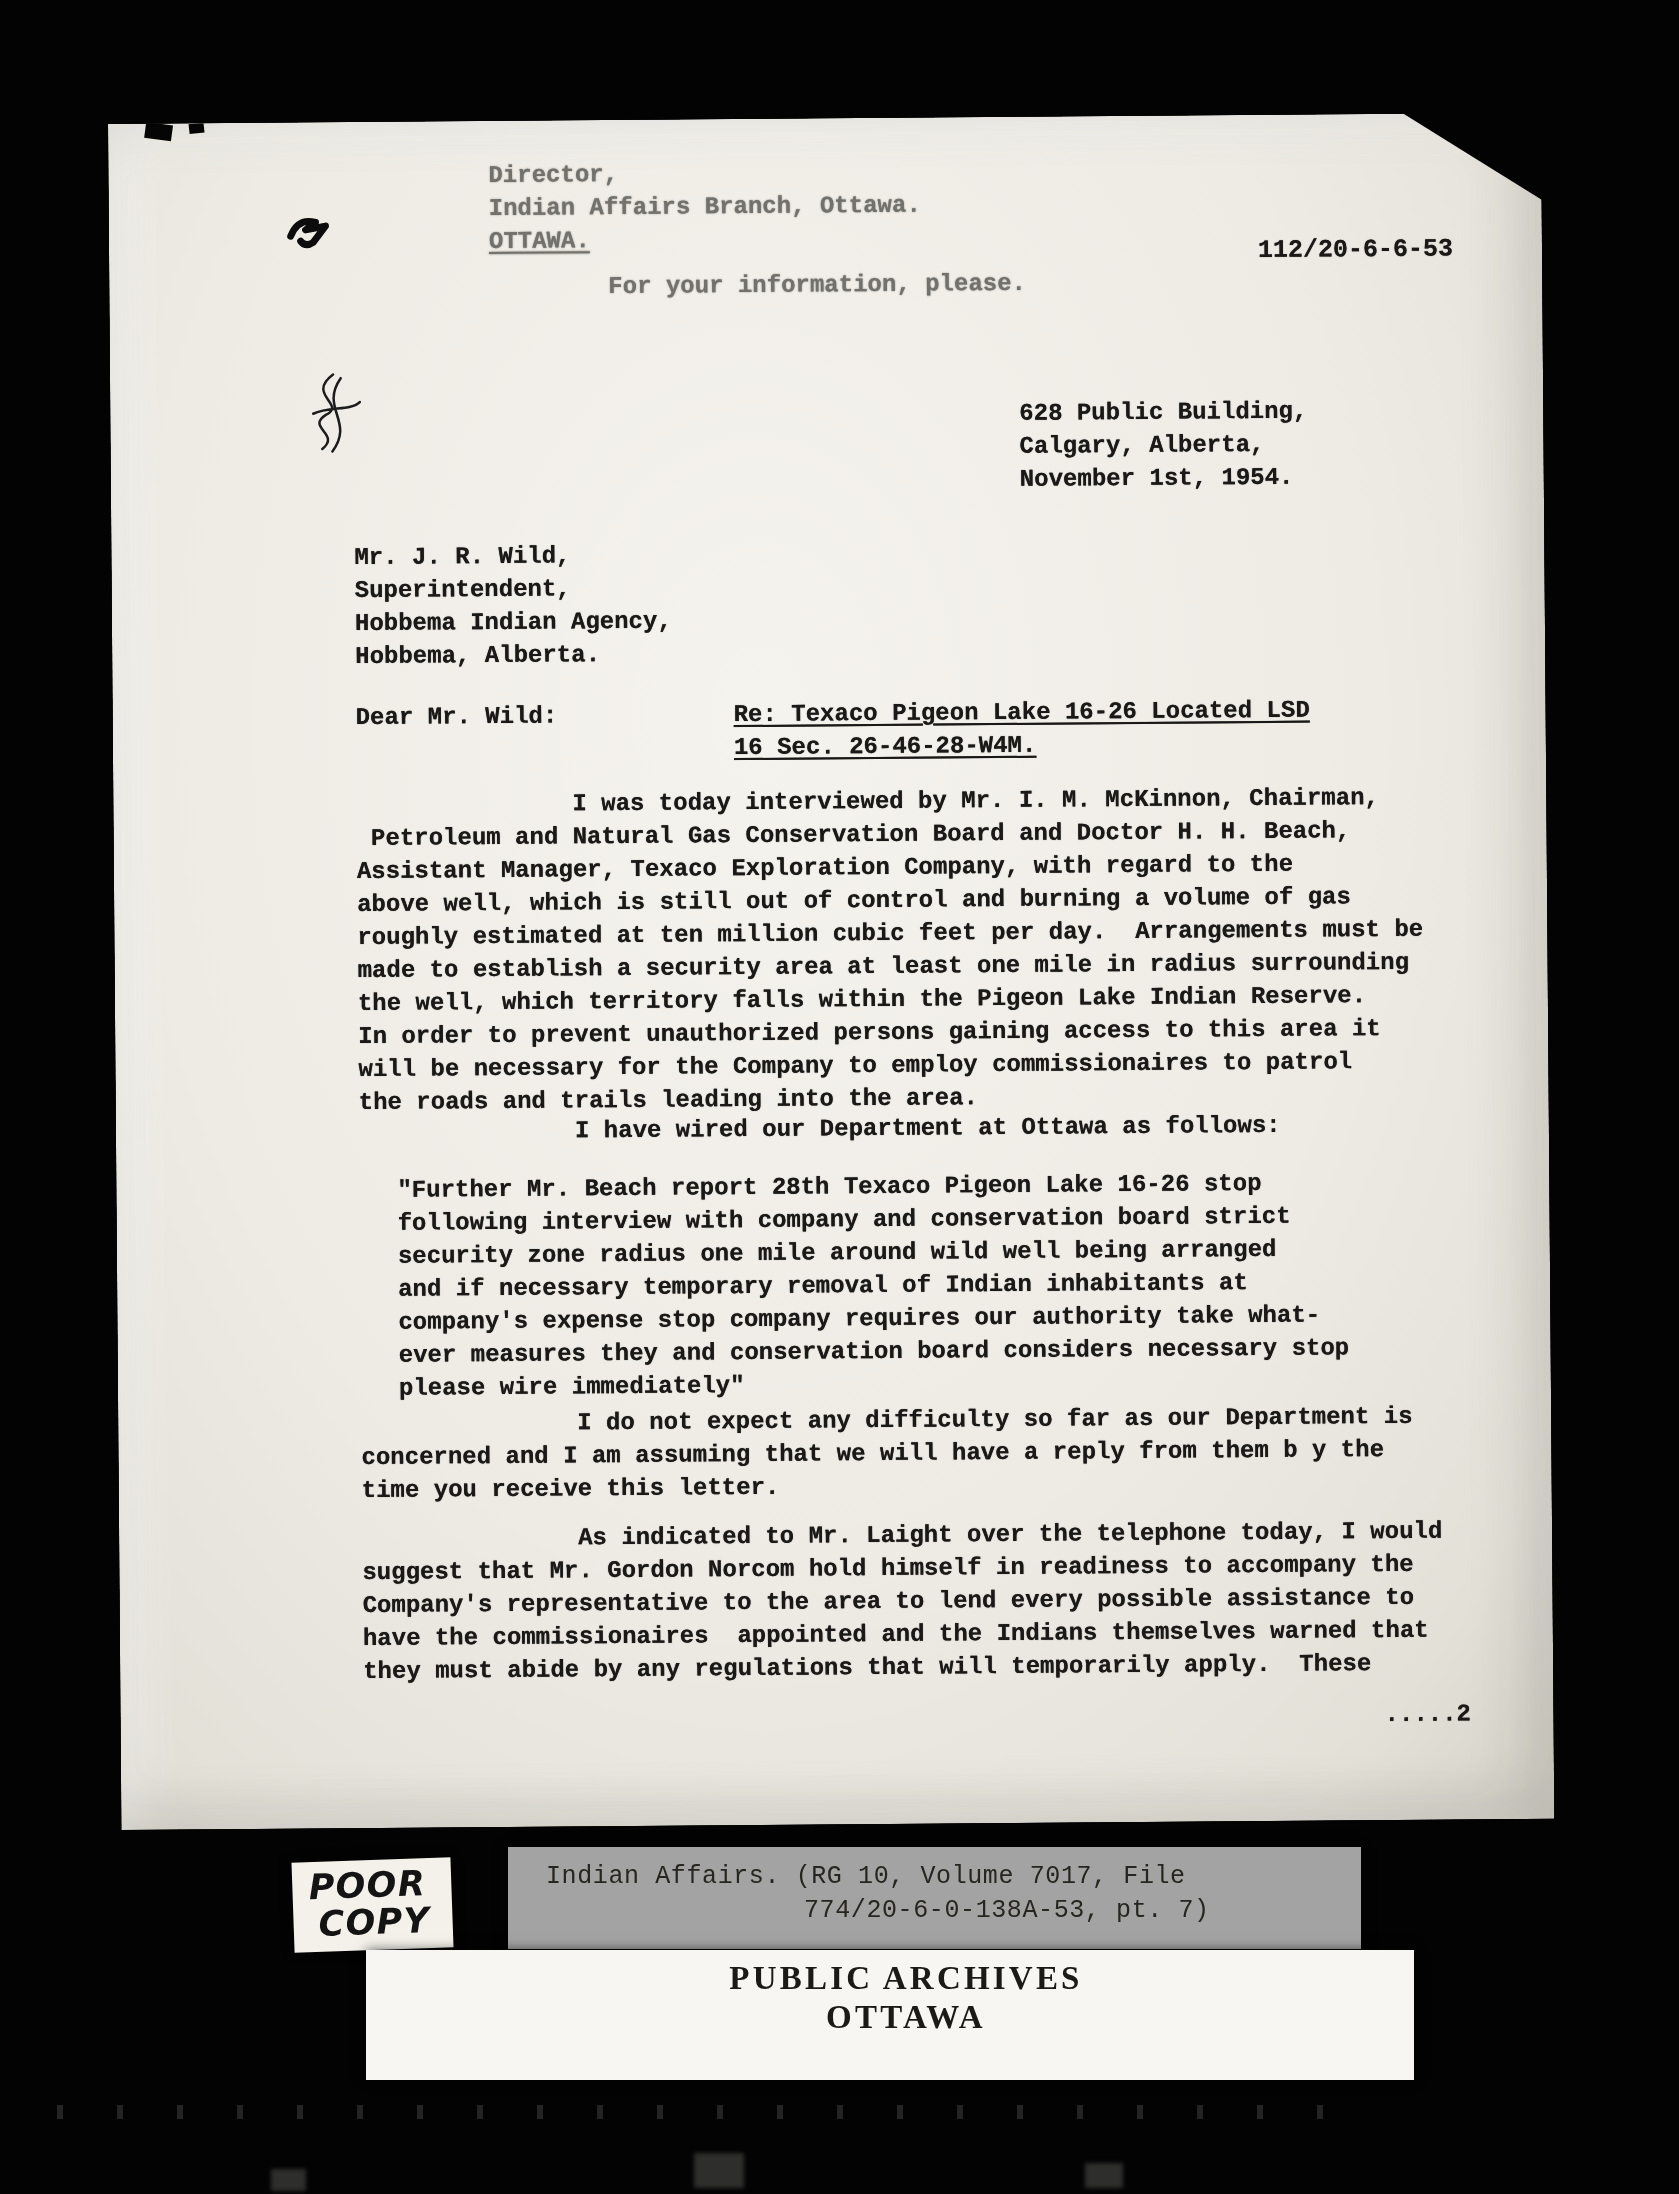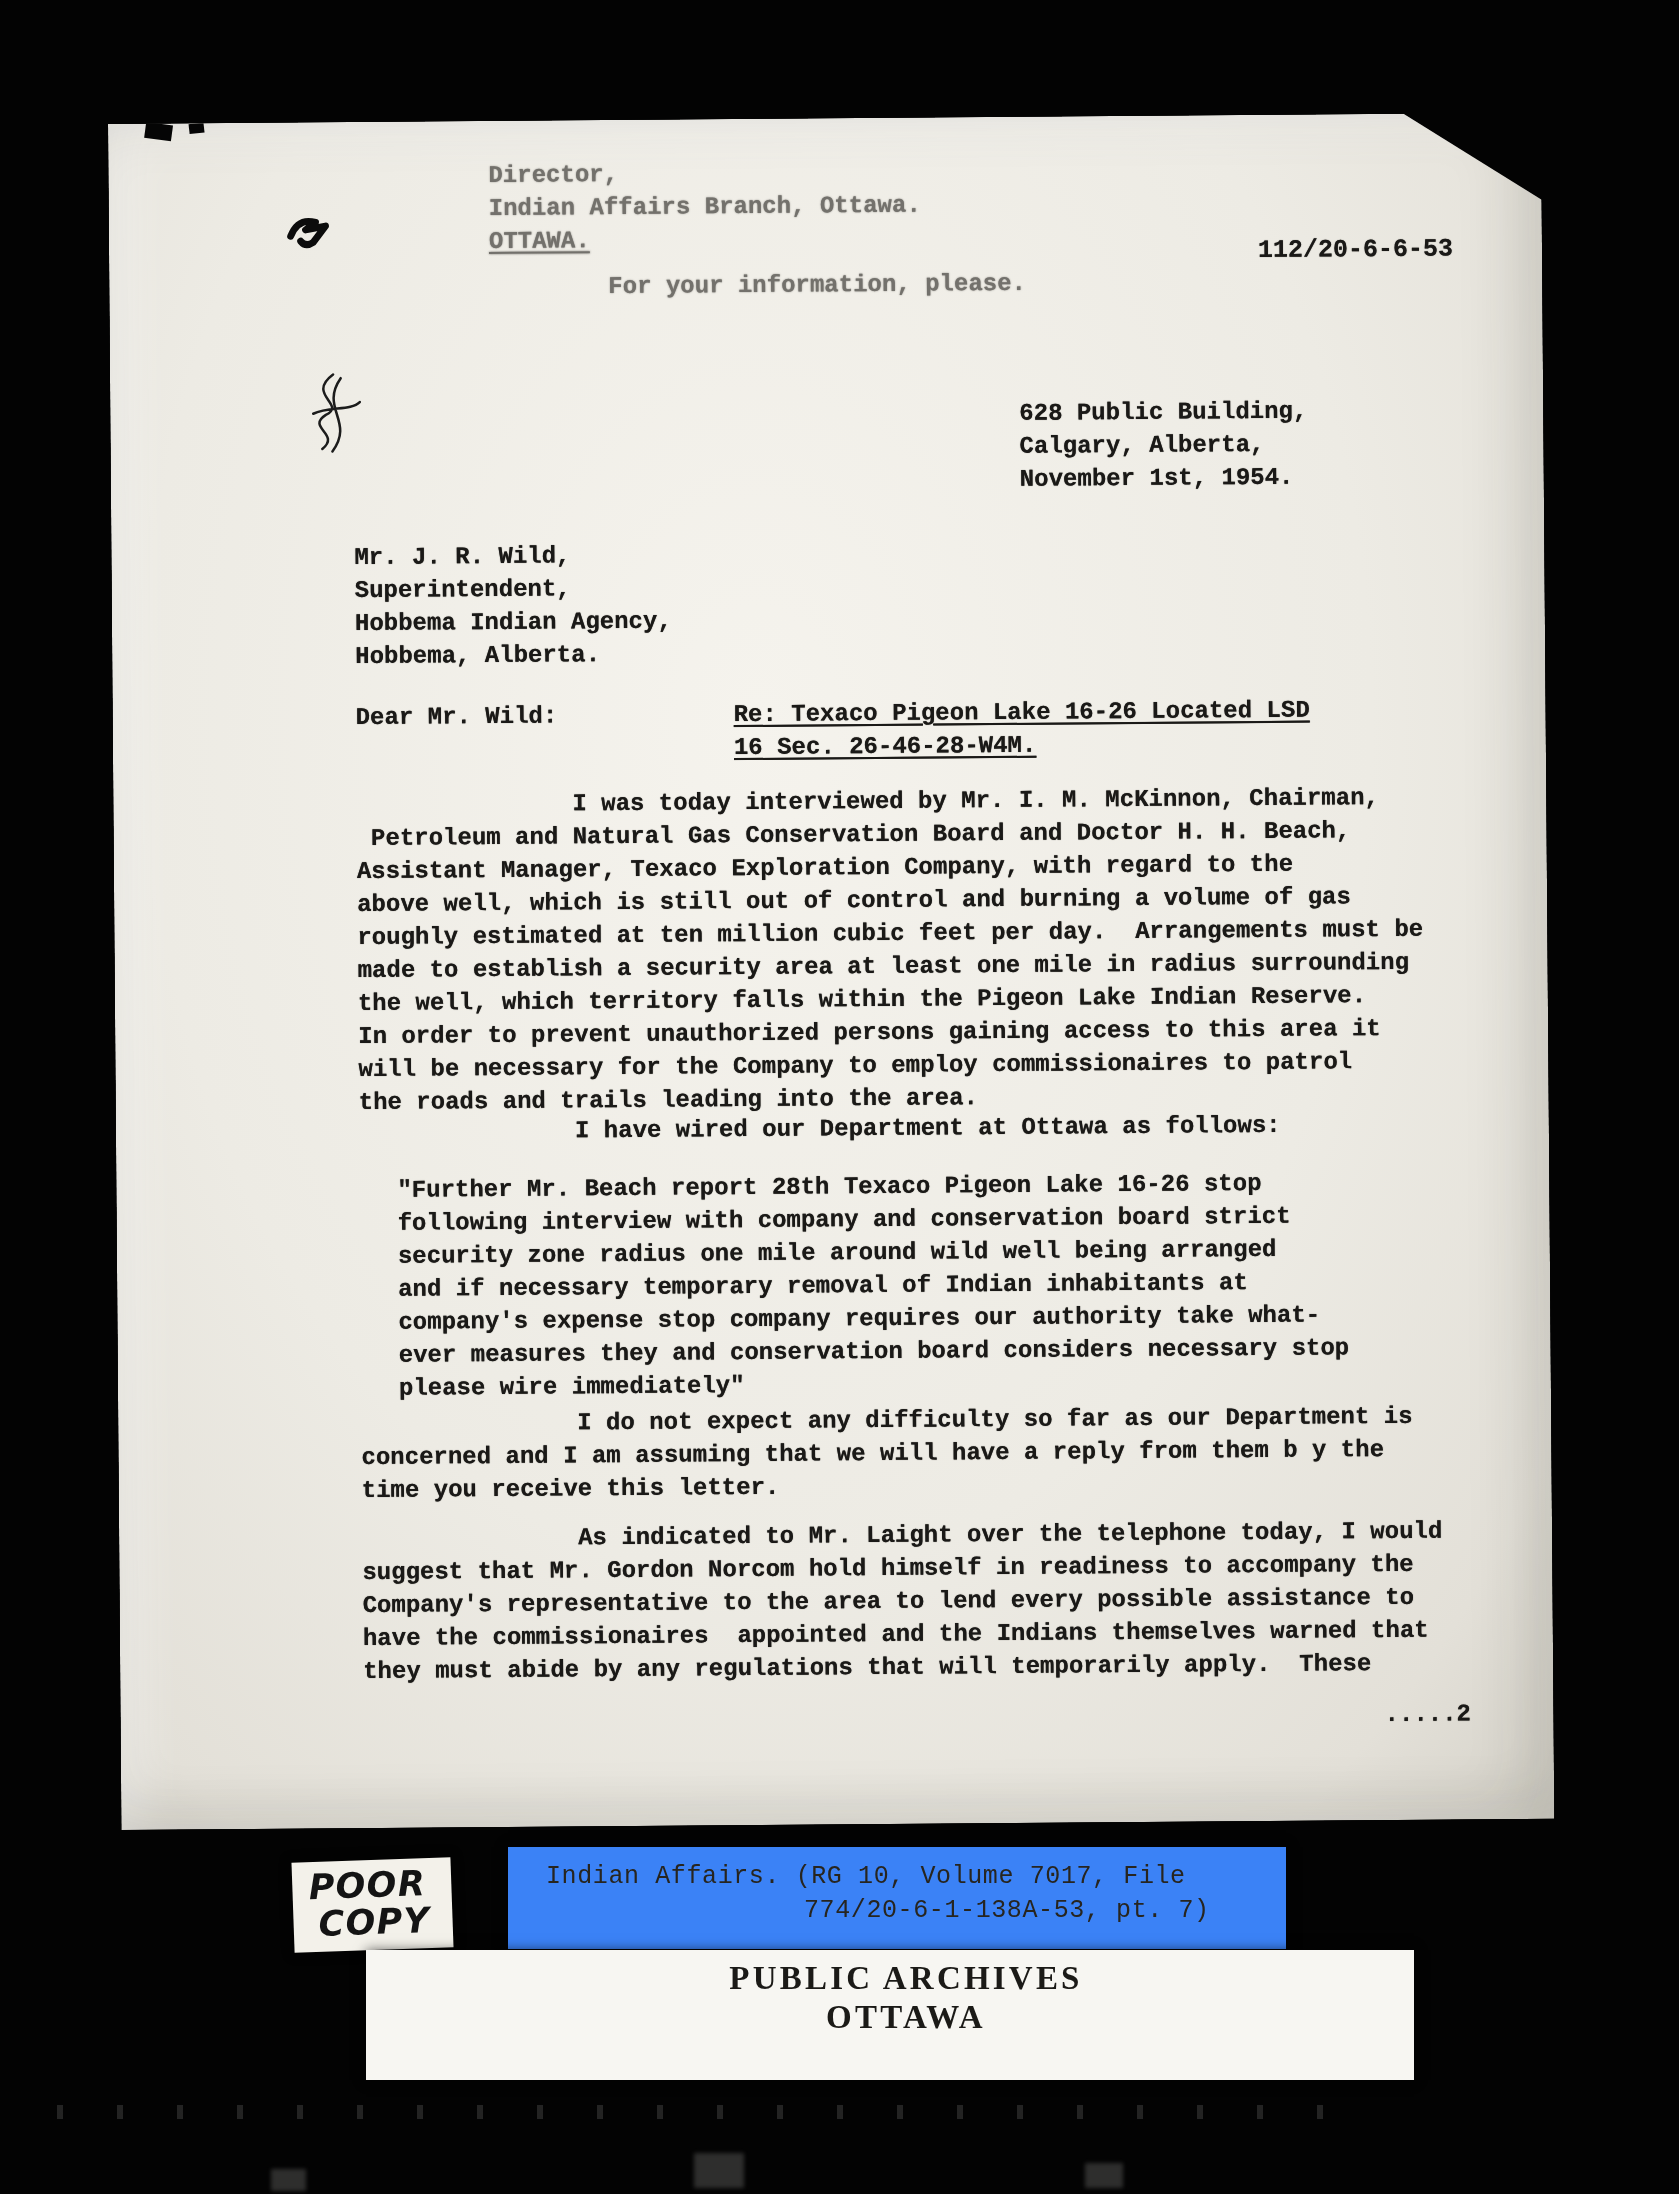--- a/index.html
+++ b/index.html
@@ -18,21 +18,21 @@
   .block{position:absolute;font-size:24px;line-height:33px;}
   .block div{white-space:pre;}
   .faint{color:#73716c;font-weight:700;text-shadow:0 0 1.6px rgba(110,108,102,.9);}
   .u{text-decoration:underline;text-decoration-thickness:1.9px;text-underline-offset:4.4px;}
   .tear{position:absolute;background:#050505;}
   
   .slip{position:absolute;background:#f3f1ea;box-shadow:0 0 11.3px rgba(0,0,0,.6);}
   .poor{left:293px;top:1860px;width:159px;height:90px;transform:rotate(-2deg);}
   .poor div{position:absolute;font-family:"DejaVu Sans",sans-serif;font-style:italic;font-weight:700;
             font-size:35px;color:#141414;letter-spacing:1.3px;}
-  .citation{left:508px;top:1847px;width:778px;height:102px;background:#3b82f6;}
+  .citation{left:508px;top:1847px;width:853px;height:102px;background:#a3a3a3;}
   .citation div{position:absolute;font-family:"Liberation Mono",monospace;font-size:25px;
                 color:#27251f;letter-spacing:0.6px;white-space:pre;}
   .stamp{left:366px;top:1950px;width:1048px;height:130px;background:#f7f6f2;text-align:center;}
   .stamp div{font-family:"Liberation Serif",serif;font-weight:700;color:#1b1a17;
              font-size:33px;line-height:39px;letter-spacing:3.2px;margin-left:32px;}
   .stamp div:first-child{margin-top:8.8px;}
   
   .filmrow{position:absolute;left:57px;top:2105px;width:1293px;height:14px;opacity:.35;filter:blur(0.6px);
            background:repeating-linear-gradient(90deg, rgba(190,190,185,.5) 0 5.7px, transparent 5.7px 60px);}
   .filmblob{position:absolute;background:rgba(200,200,195,.22);filter:blur(1.9px);}
@@ -114,21 +114,21 @@
     <div class="block typed" style="left:1264px;top:1584px;">.....2</div>
   </div>
 
   <div class="slip poor">
     <div style="left:16.4px;top:5px;">POOR</div>
     <div style="left:25px;top:42px;">COPY</div>
   </div>
 
   <div class="slip citation">
     <div style="left:38px;top:15px;">Indian Affairs. (RG 10, Volume 7017, File</div>
-    <div style="left:296px;top:49px;">774/20-6-1-138A-53, pt. 7)</div>
+    <div style="left:296px;top:49px;">774/20-6-0-138A-53, pt. 7)</div>
   </div>
 
   <div class="slip stamp">
     <div>PUBLIC ARCHIVES</div>
     <div>OTTAWA</div>
   </div>
 
   <div class="filmrow"></div>
   <div class="filmblob" style="left:694px;top:2153px;width:50px;height:35px;"></div>
   <div class="filmblob" style="left:271px;top:2169px;width:35px;height:22px;"></div>

